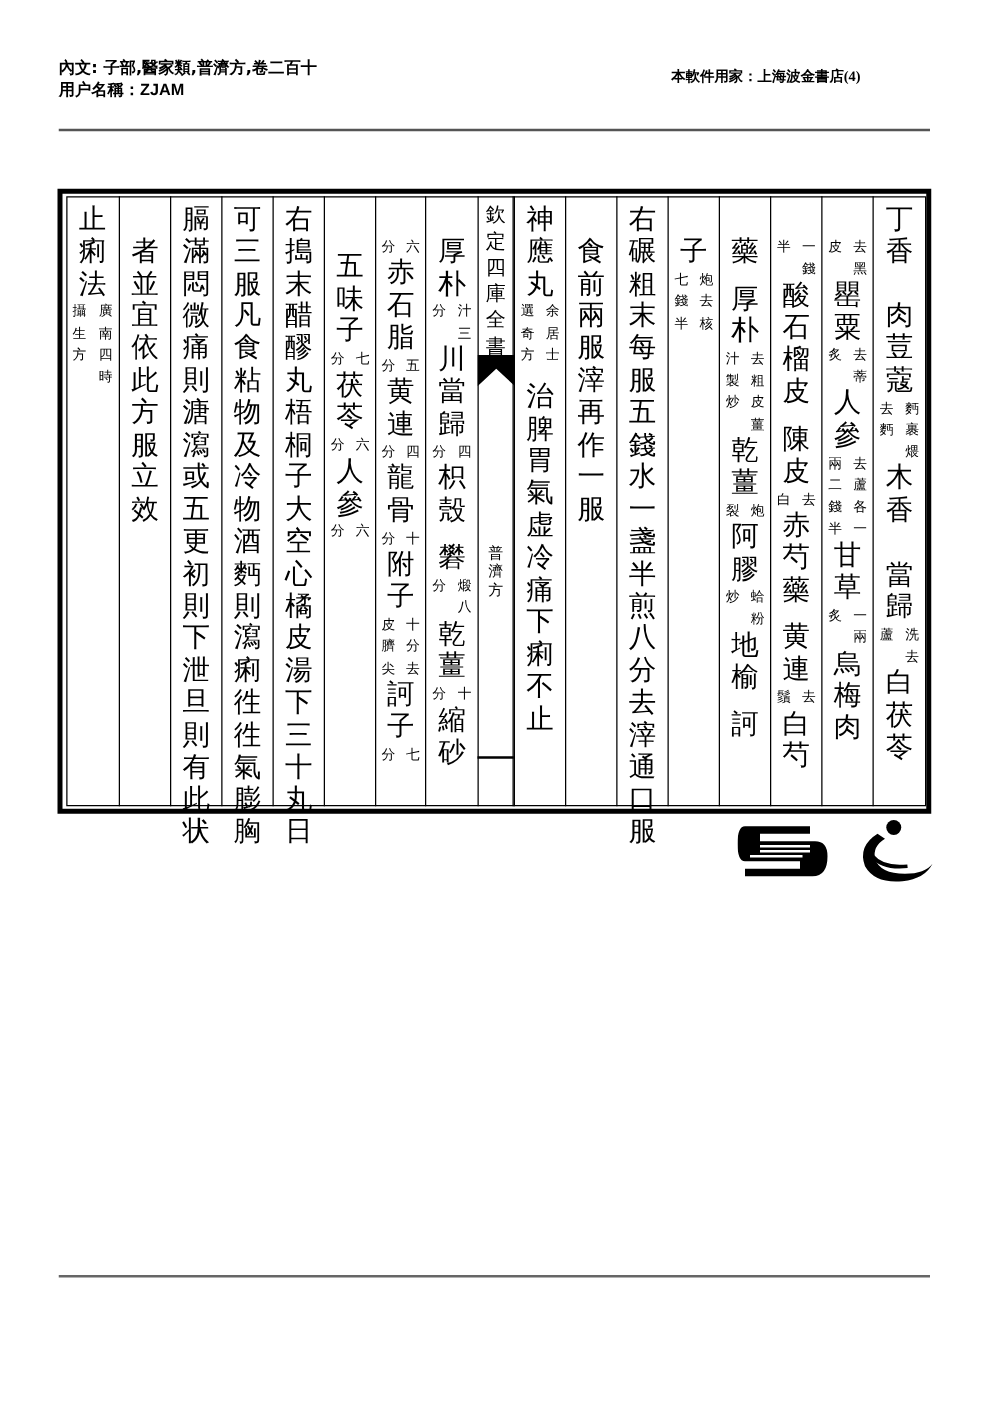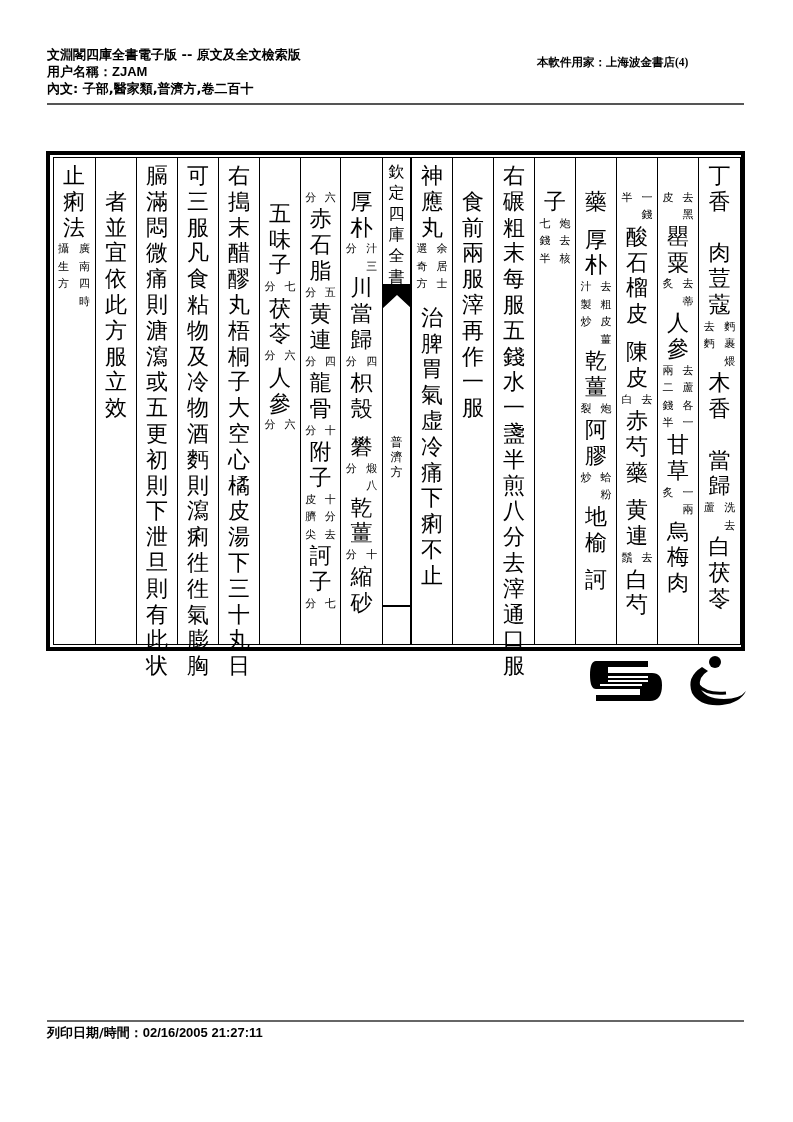--- a/index.html
+++ b/index.html
@@ -27,23 +27,22 @@
   .cc-line { position:absolute; left:-1px; right:-1px; top:448px; height:1.5px; background:#000; }
   .logos { position:absolute; left:590px; top:655px; width:160px; height:60px; }
   .rule-bot { position:absolute; left:47px; top:1020px; width:697px; height:1.5px; background:#666; }
   .ftr { position:absolute; left:47px; top:1024px; font-family:"DejaVu Sans", sans-serif; font-weight:bold; font-size:13px; line-height:17px; }
   .ftr .latin { font-family:"Liberation Sans", sans-serif; font-weight:bold; }
 </style>
 </head>
 <body>
 
 <div class="hdr-left">
-  <div>文淵閣四庫全書電子版 -- 原文及全文檢索版</div>
+  <div>內文: 子部,醫家類,普濟方,卷二百十</div>
   <div><span>用户名稱：</span><span class="latin">ZJAM</span></div>
-  <div>內文: 子部,醫家類,普濟方,卷二百十</div>
 </div>
 <div class="hdr-right">
   <div>本軟件用家：上海波金書店(4)</div>
 </div>
 <div class="rule-top"></div>
 
 <div class="frame-outer"></div>
 <div class="frame-inner"></div>
 
 <div id="columns">
@@ -617,14 +616,13 @@
   </g>
   <g>
     <circle cx="125" cy="7" r="6" fill="#000"></circle>
     <path d="M112 12 Q96 22 102 38 Q110 52 132 50 Q150 48 156 36 Q150 44 134 44 Q114 44 110 32 Q108 22 118 16 Z" fill="#000"></path>
     <path d="M108 30 Q116 40 136 38" stroke="#000" stroke-width="3" fill="none"></path>
   </g>
 </svg>
 
 <div class="rule-bot"></div>
 <div class="ftr">
-  <div><span>列印日期/時間：</span><span class="latin">02/16/2005 21:27:11</span></div>
 </div>
 
 </body></html>

